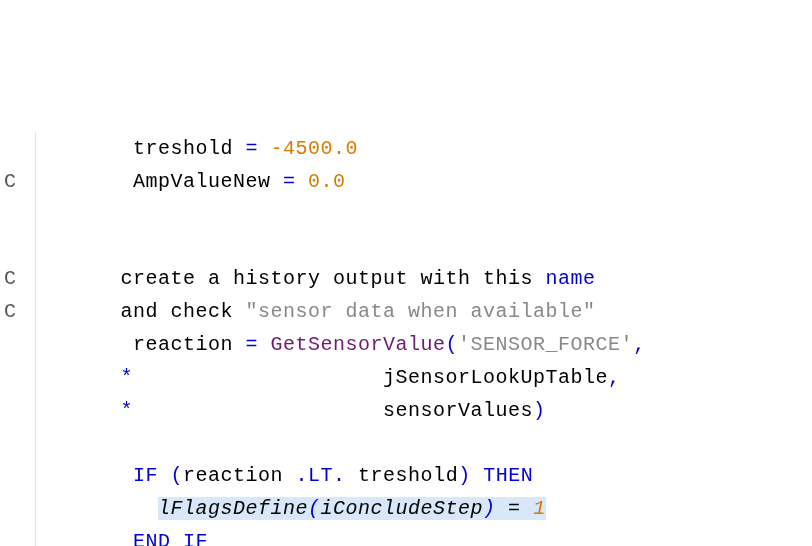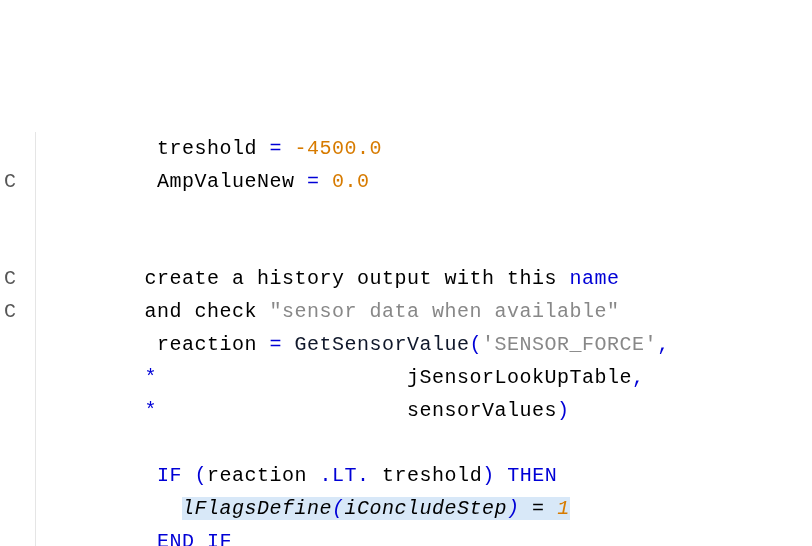--- a/index.html
+++ b/index.html
@@ -13,21 +13,20 @@
       line-height: 1.65;
       letter-spacing: 0.5px;
     }
     .code-body {
       flex: 1;
       padding-left: 0;
     }
     .line {
       display: flex;
       min-height: 1.6em;
-      gap: 24px;
     }
     .margin-col {
       width: 58px;
       color: #555555;
       text-align: left;
       padding-left: 4px;
       position: relative;
     }
     .margin-col::after {
       content: '';
@@ -37,21 +36,21 @@
       bottom: 0;
       width: 1px;
       background: #e5e5e5;
     }
     .kw { color: #0000d6; font-weight: normal; }
     .num { color: #d77b00; }
     .str { color: #888888; }
     .cmt-word-blue { color: #0000d6; text-align: right; }
     .var { color: #000000; }
     .op { color: #0000d6; }
-    .func { color: #0f172a; }
+    .func { color: #701a75; }
     .hl { background: #d8e8f8; font-style: italic; }
     .code-content { display: inline; }
   </style>
 </head>
 <body>
 
 
 
 <div class="code-body" id="code-root"><div class="line"><span class="margin-col"></span><span class="code-content"><span class="var">      treshold </span><span class="op">=</span><span class=""> </span><span class="num">-4500.0</span></span></div><div class="line"><span class="margin-col">C</span><span class="code-content"><span class="var">      AmpValueNew </span><span class="op">=</span><span class=""> </span><span class="num">0.0</span></span></div><div class="line"><span class="margin-col"></span><span class="code-content"></span></div><div class="line"><span class="margin-col"></span><span class="code-content"></span></div><div class="line"><span class="margin-col">C</span><span class="code-content"><span class="var">     create a history output with this </span><span class="cmt-word-blue">name</span></span></div><div class="line"><span class="margin-col">C</span><span class="code-content"><span class="var">     and check </span><span class="str">"sensor data when available"</span></span></div><div class="line"><span class="margin-col"></span><span class="code-content"><span class="var">      reaction </span><span class="op">=</span><span class="func"> GetSensorValue</span><span class="kw">(</span><span class="str">'SENSOR_FORCE'</span><span class="kw">,</span></span></div><div class="line"><span class="margin-col"></span><span class="code-content"><span class="">     </span><span class="kw">*</span><span class="var">                    jSensorLookUpTable</span><span class="kw">,</span></span></div><div class="line"><span class="margin-col"></span><span class="code-content"><span class="">     </span><span class="kw">*</span><span class="var">                    sensorValues</span><span class="kw">)</span></span></div><div class="line"><span class="margin-col"></span><span class="code-content"></span></div><div class="line"><span class="margin-col"></span><span class="code-content"><span class="">      </span><span class="kw">IF</span><span class=""> </span><span class="kw">(</span><span class="var">reaction </span><span class="kw">.LT.</span><span class="var"> treshold</span><span class="kw">)</span><span class=""> </span><span class="kw">THEN</span></span></div><div class="line"><span class="margin-col"></span><span class="code-content"><span class="">        </span><span class="var hl">lFlagsDefine</span><span class="kw hl">(</span><span class="var hl">iConcludeStep</span><span class="kw hl">)</span><span class="var hl"> = </span><span class="num hl">1</span></span></div><div class="line"><span class="margin-col"></span><span class="code-content"><span class="">      </span><span class="kw">END IF</span></span></div></div>
 

